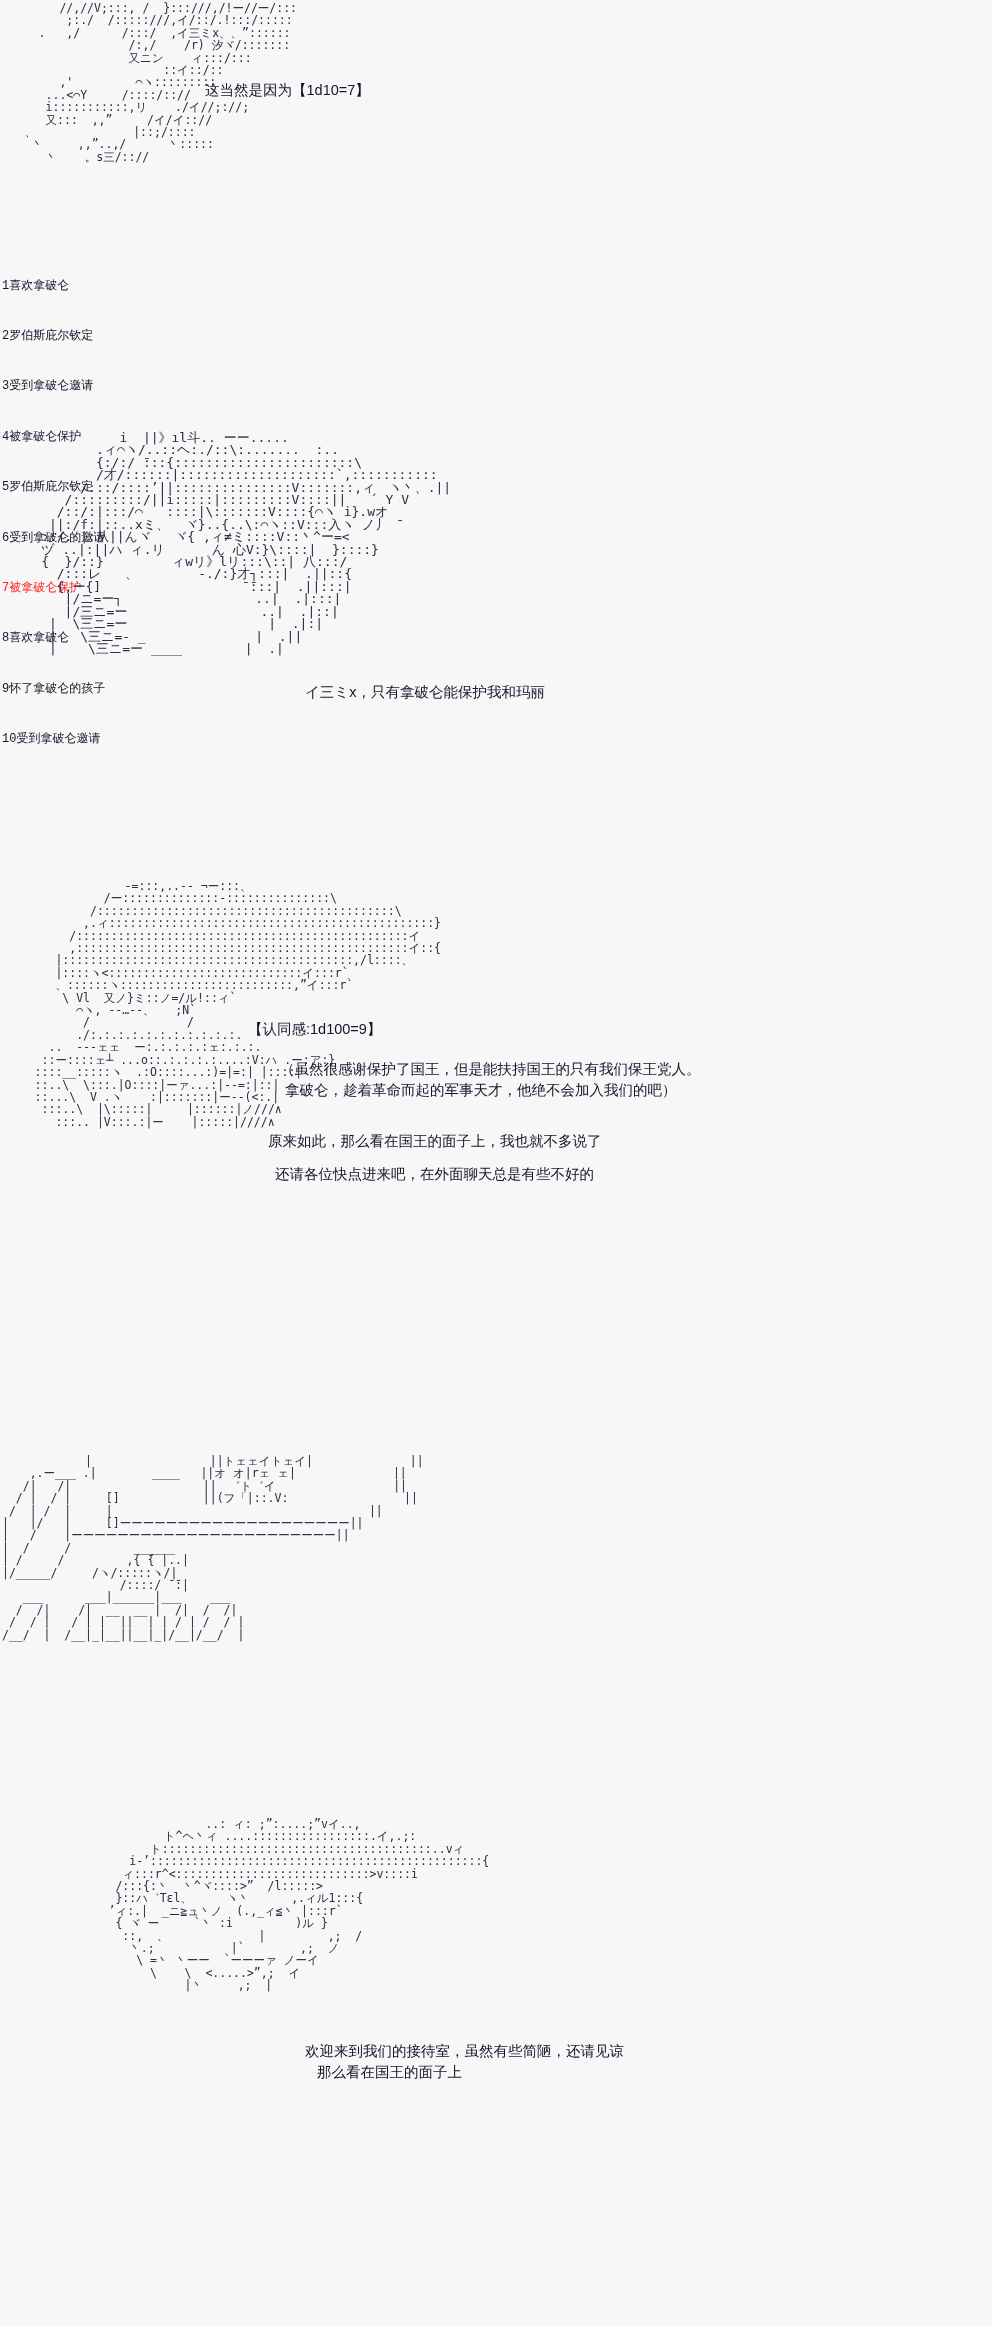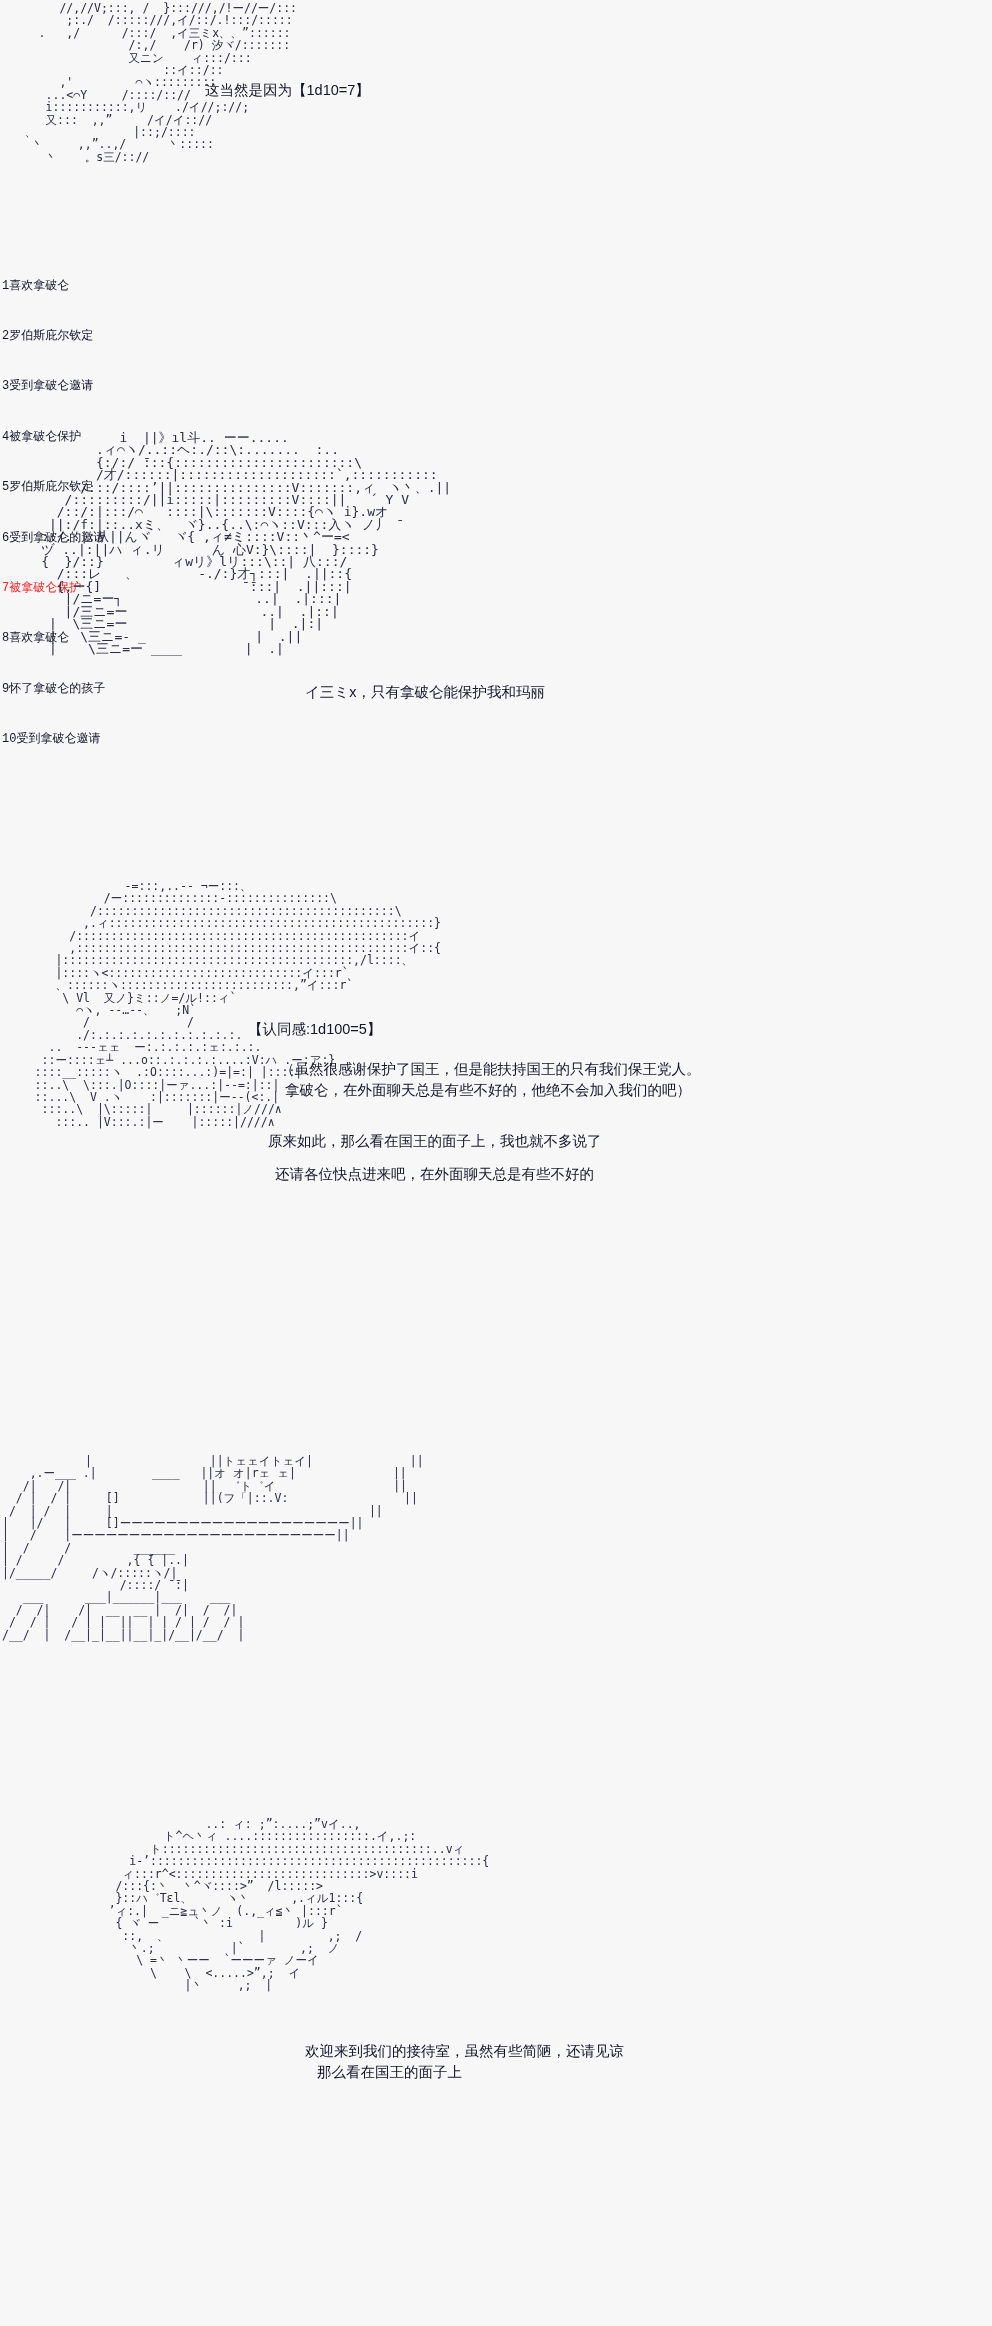--- a/index.html
+++ b/index.html
@@ -133,25 +133,25 @@
             /              /
            ./:.:.:.:.:.:.:.:.:.:.:.
        ..  ---ェェ  ー:.:.:.:.:ェ:.:.:.
       ::ー::::ェ┴ ...o::.:.:.:.:....:V:ハ .ー:ア:}
      ::::__:::::ヽ  .:O::::...:)=|=:| |::::|
      ::..\  \:::.|O::::|ーァ...:|--=:|::|
      ::...\  V .ヽ    :|:::::::|ー--(&lt;:.|
       :::..\  |\:::::|     |::::::|ノ///∧
         :::.. |V:::.:|ー    |:::::|////∧</pre>
 
-  <div class="line dice" style="left:248px; top:995px;">【认同感:1d100=5】</div>
+  <div class="line dice" style="left:248px; top:995px;">【认同感:1d100=9】</div>
 
   <div class="line" style="left:280px; top:1035px;">（虽然很感谢保护了国王，但是能扶持国王的只有我们保王党人。</div>
 
-  <div class="line" style="left:285px; top:1056px;">拿破仑，在外面聊天总是有些不好的，他绝不会加入我们的吧）</div>
+  <div class="line" style="left:285px; top:1056px;">拿破仑，趁着革命而起的军事天才，他绝不会加入我们的吧）</div>
 
   <div class="line" style="left:268px; top:1107px;">原来如此，那么看在国王的面子上，我也就不多说了</div>
 
   <div class="line" style="left:275px; top:1140px;">还请各位快点进来吧，在外面聊天总是有些不好的</div>
 
   <pre class="aa" id="aa-building">            |                 ||トェェイトェイ|              ||
     ,.ー___ .|        ____   ||オ オ|rェ ェ|              ||
    /|   /|                   ||ゝ゛ト゛イ                 ||
   / |  / |     []            ||(フ「|::.V:ゝ               ||
  /  | /  |     |                                     ||

